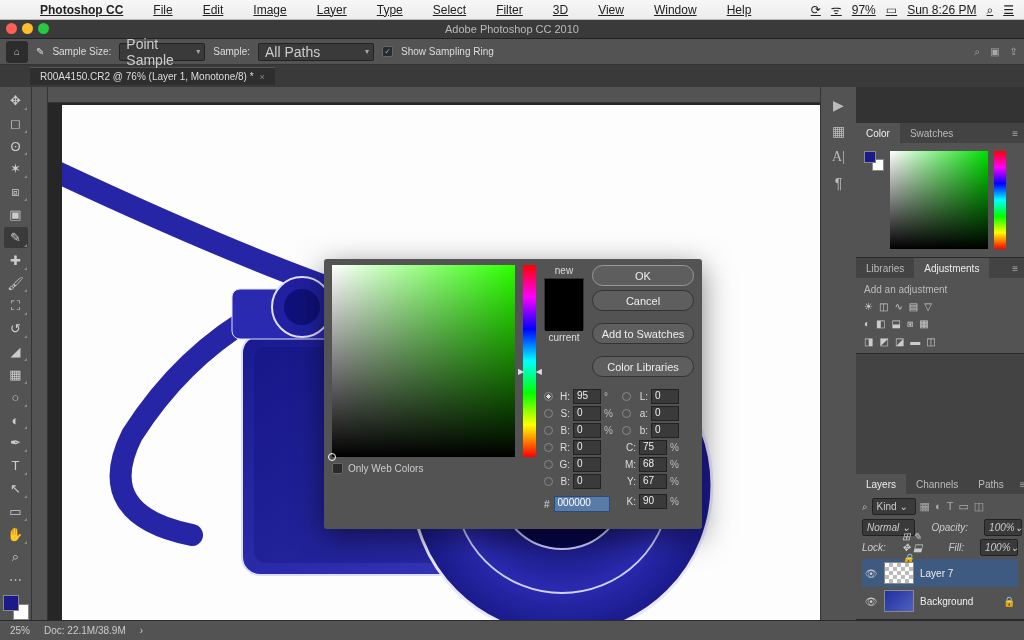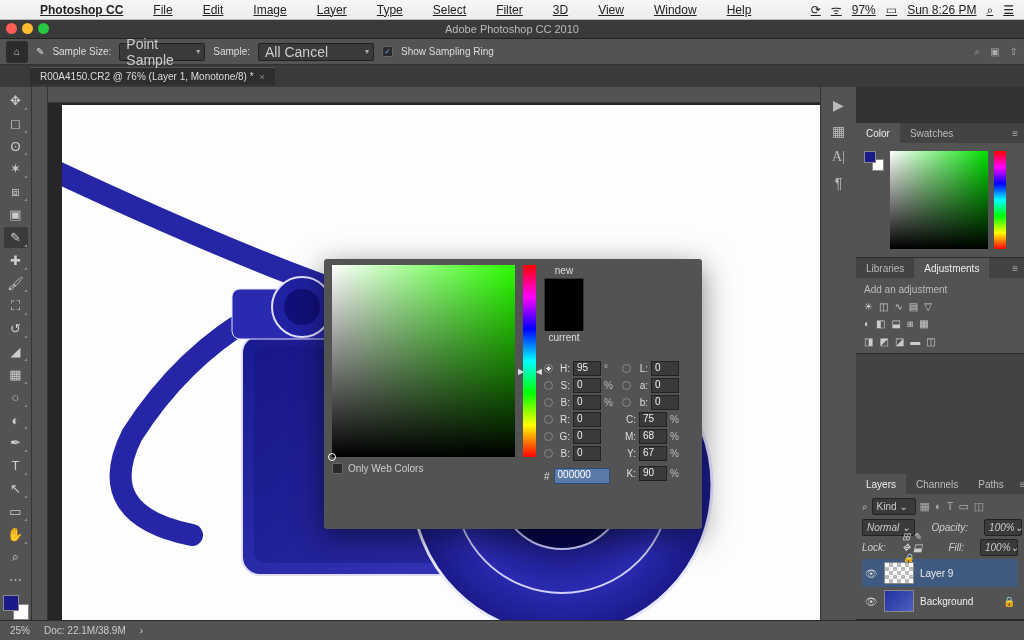--- a/index.html
+++ b/index.html
@@ -150,21 +150,21 @@
 
 <div class="opts">
   <div class="home-btn">⌂</div>
   <span>✎</span>
   <span>Sample Size:</span>
   <div class="dd" style="width:86px">
       <span>Point Sample</span>
     </div>
   <span>Sample:</span>
   <div class="dd" style="width:116px">
-      <span>All Cancel</span>
+      <span>All Paths</span>
     </div>
   <span class="chk-sq">✓</span>
   <span>Show Sampling Ring</span>
   <div class="right">
     <span>⌕</span>
     <span>▣</span>
     <span>⇪</span>
   </div>
 </div>
 
@@ -341,21 +341,21 @@
         </div>
         <div class="lyr-row">
           <span>Lock:</span>
           <span>⊞ ✎ ✥ ⬓ 🔒</span>
           <span style="margin-left:auto">Fill:</span>
           <div class="lyr-dd" style="width:38px"><span>100%</span>⌄</div>
         </div>
         <div class="layer-item sel">
           <span class="eye">👁</span>
           <div class="thumb t1"></div>
-          <span class="nm">Layer 9</span>
+          <span class="nm">Layer 7</span>
         </div>
         <div class="layer-item">
           <span class="eye">👁</span>
           <div class="thumb bg"></div>
           <span class="nm">Background</span>
           <span style="margin-left:auto;color:#aaa">🔒</span>
         </div>
       </div>
     </div>
   </div>
@@ -380,20 +380,28 @@
       <div class="dlg-right">
         <div class="right-top">
           <div class="swb">
             <span>new</span>
             <div class="sw-nc">
                 <div class="n"></div>
                 <div class="c"></div>
               </div>
             <span>current</span>
           </div>
+          <div class="btns" style="flex:1">
+            <div class="btn ok">OK</div>
+            <div class="btn">Cancel</div>
+            <div style="height:4px"></div>
+            <div class="btn">Add to Swatches</div>
+            <div style="height:4px"></div>
+            <div class="btn">Color Libraries</div>
+          </div>
         </div>
         <div class="fields">
           <div class="fld">
               <span class="rad on"></span>
               <span class="lab">H:</span>
               <span class="inp">95</span>
               <span class="u">°</span>
             </div>
           <div class="fld">
               <span class="rad"></span>

